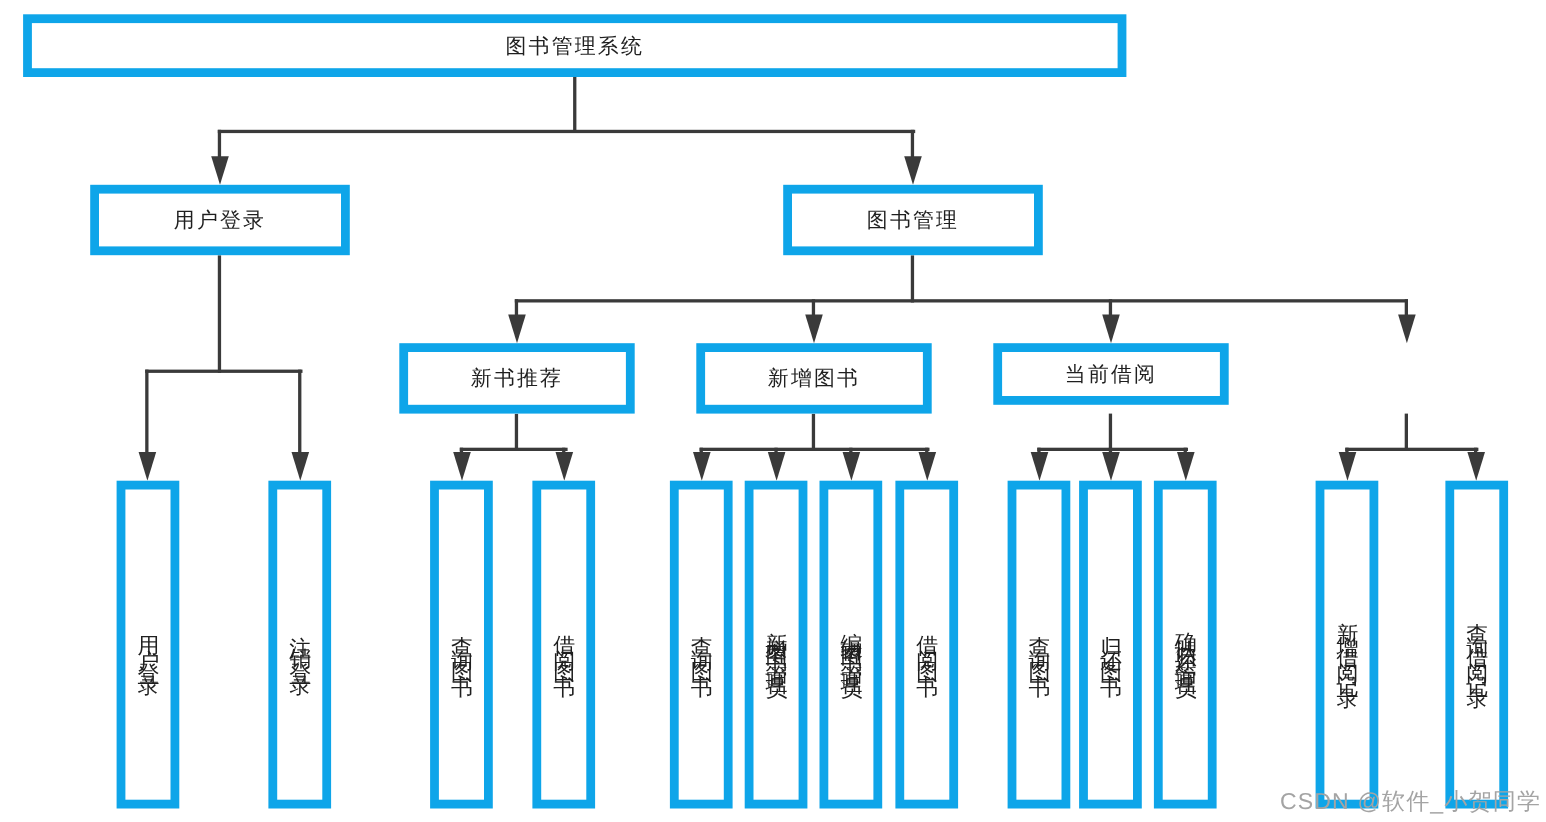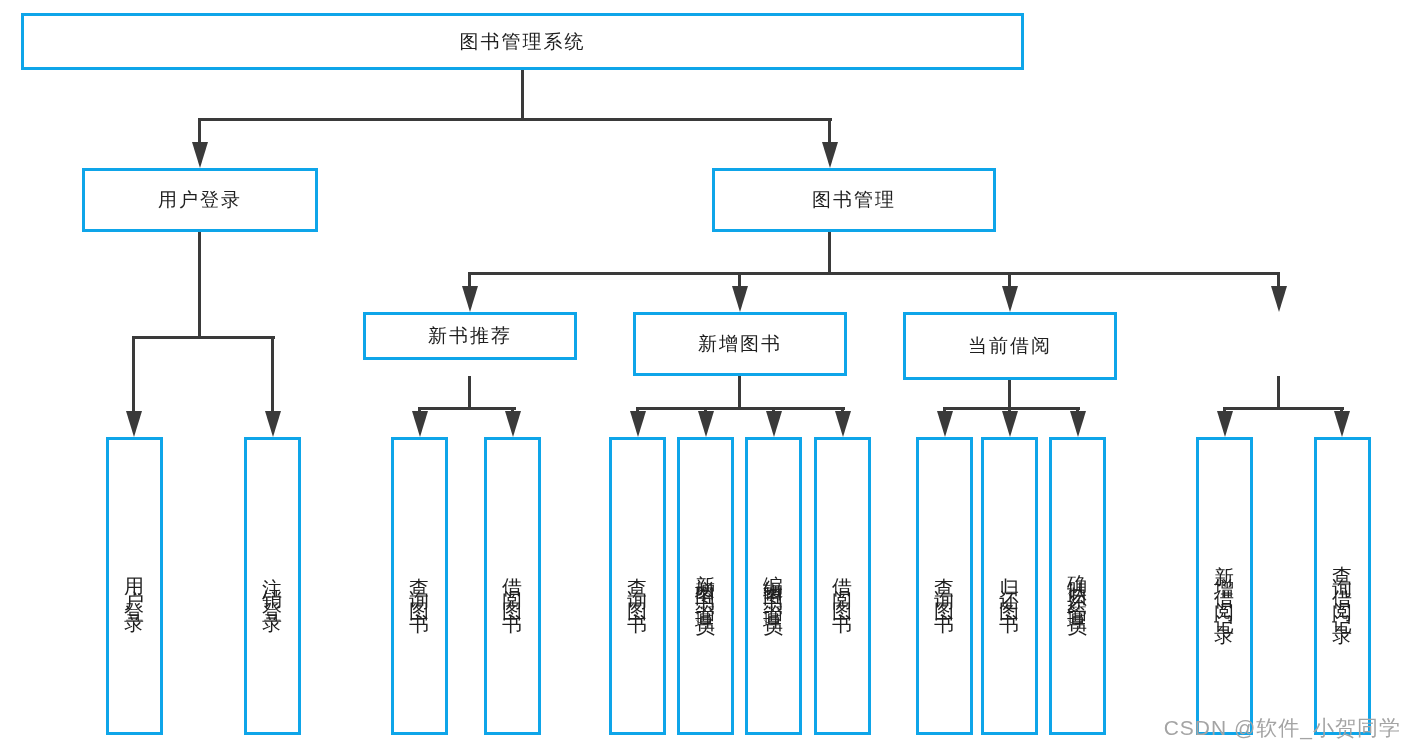--- a/index.html
+++ b/index.html
@@ -13,21 +13,21 @@
     width: 1405px;
     height: 747px;
     background: #ffffff;
     overflow: hidden;
   }
   
   .node {
     position: absolute;
     box-sizing: border-box;
     background: #ffffff;
-    border: 3px solid #0ea5e9;
+    border: 8px solid #0ea5e9;
     display: flex;
     align-items: center;
     justify-content: center;
     color: #1f1f1f;
   }
   .node.h {
     font-size: 19px;
     letter-spacing: 2px;
   }
   .node.v {
@@ -132,31 +132,31 @@
   <div class="vline" style="left:1340px;top:407px;height:14px"></div>
   <div class="arrow" style="left:1334px;top:411px"></div>
 
   <div class="node h" style="left:21px;top:13px;width:1003px;height:57px">
     <span>图书管理系统</span>
   </div>
 
   <div class="node h" style="left:82px;top:168px;width:236px;height:64px">
     <span>用户登录</span>
   </div>
-  <div class="node h" style="left:712px;top:168px;width:284px;height:64px">
+  <div class="node h" style="left:712px;top:168px;width:236px;height:64px">
     <span>图书管理</span>
   </div>
 
-  <div class="node h" style="left:363px;top:312px;width:214px;height:48px">
+  <div class="node h" style="left:363px;top:312px;width:214px;height:64px">
     <span>新书推荐</span>
   </div>
   <div class="node h" style="left:633px;top:312px;width:214px;height:64px">
     <span>新增图书</span>
   </div>
-  <div class="node h" style="left:903px;top:312px;width:214px;height:68px">
+  <div class="node h" style="left:903px;top:312px;width:214px;height:56px">
     <span>当前借阅</span>
   </div>
 
   <div class="node v" style="left:106px;top:437px;width:57px;height:298px">
     <span>用户登录</span>
   </div>
   <div class="node v" style="left:244px;top:437px;width:57px;height:298px">
     <span>注销登录</span>
   </div>
 

